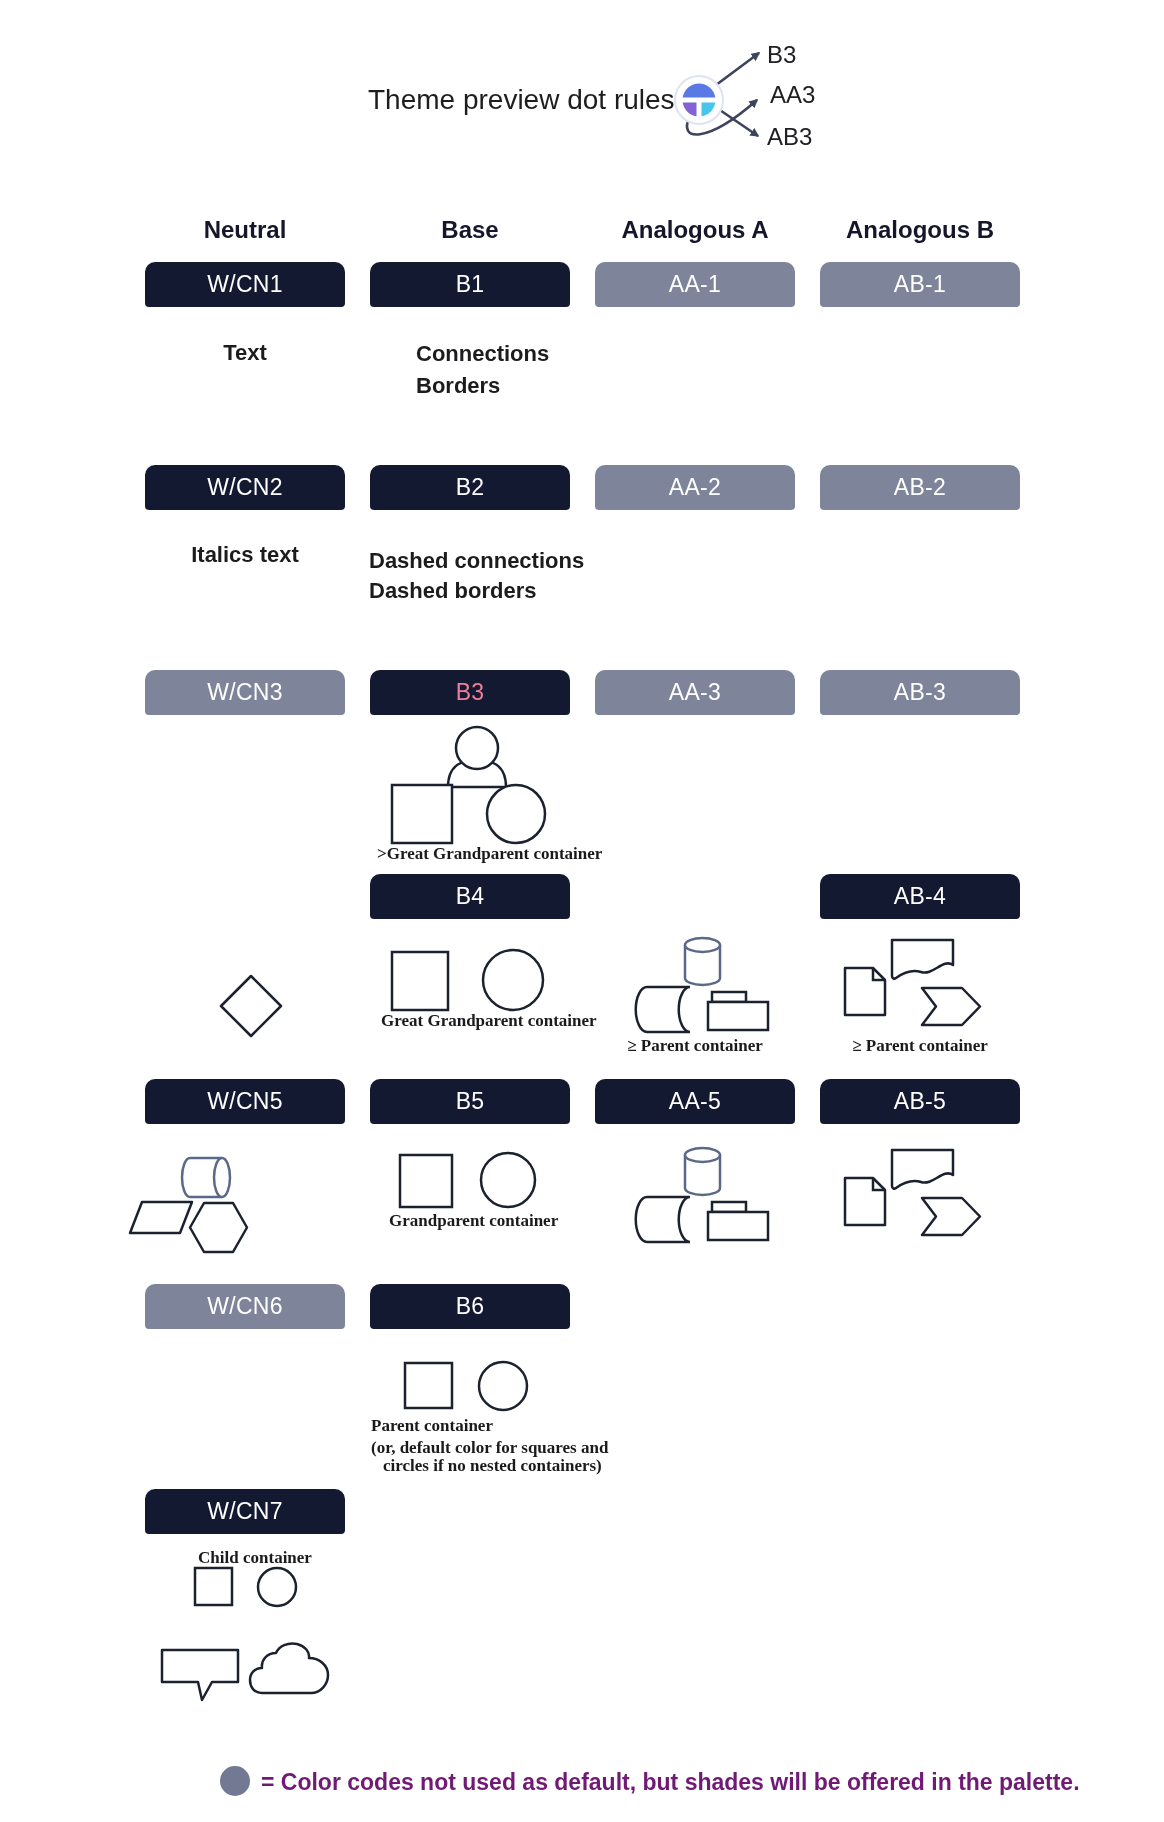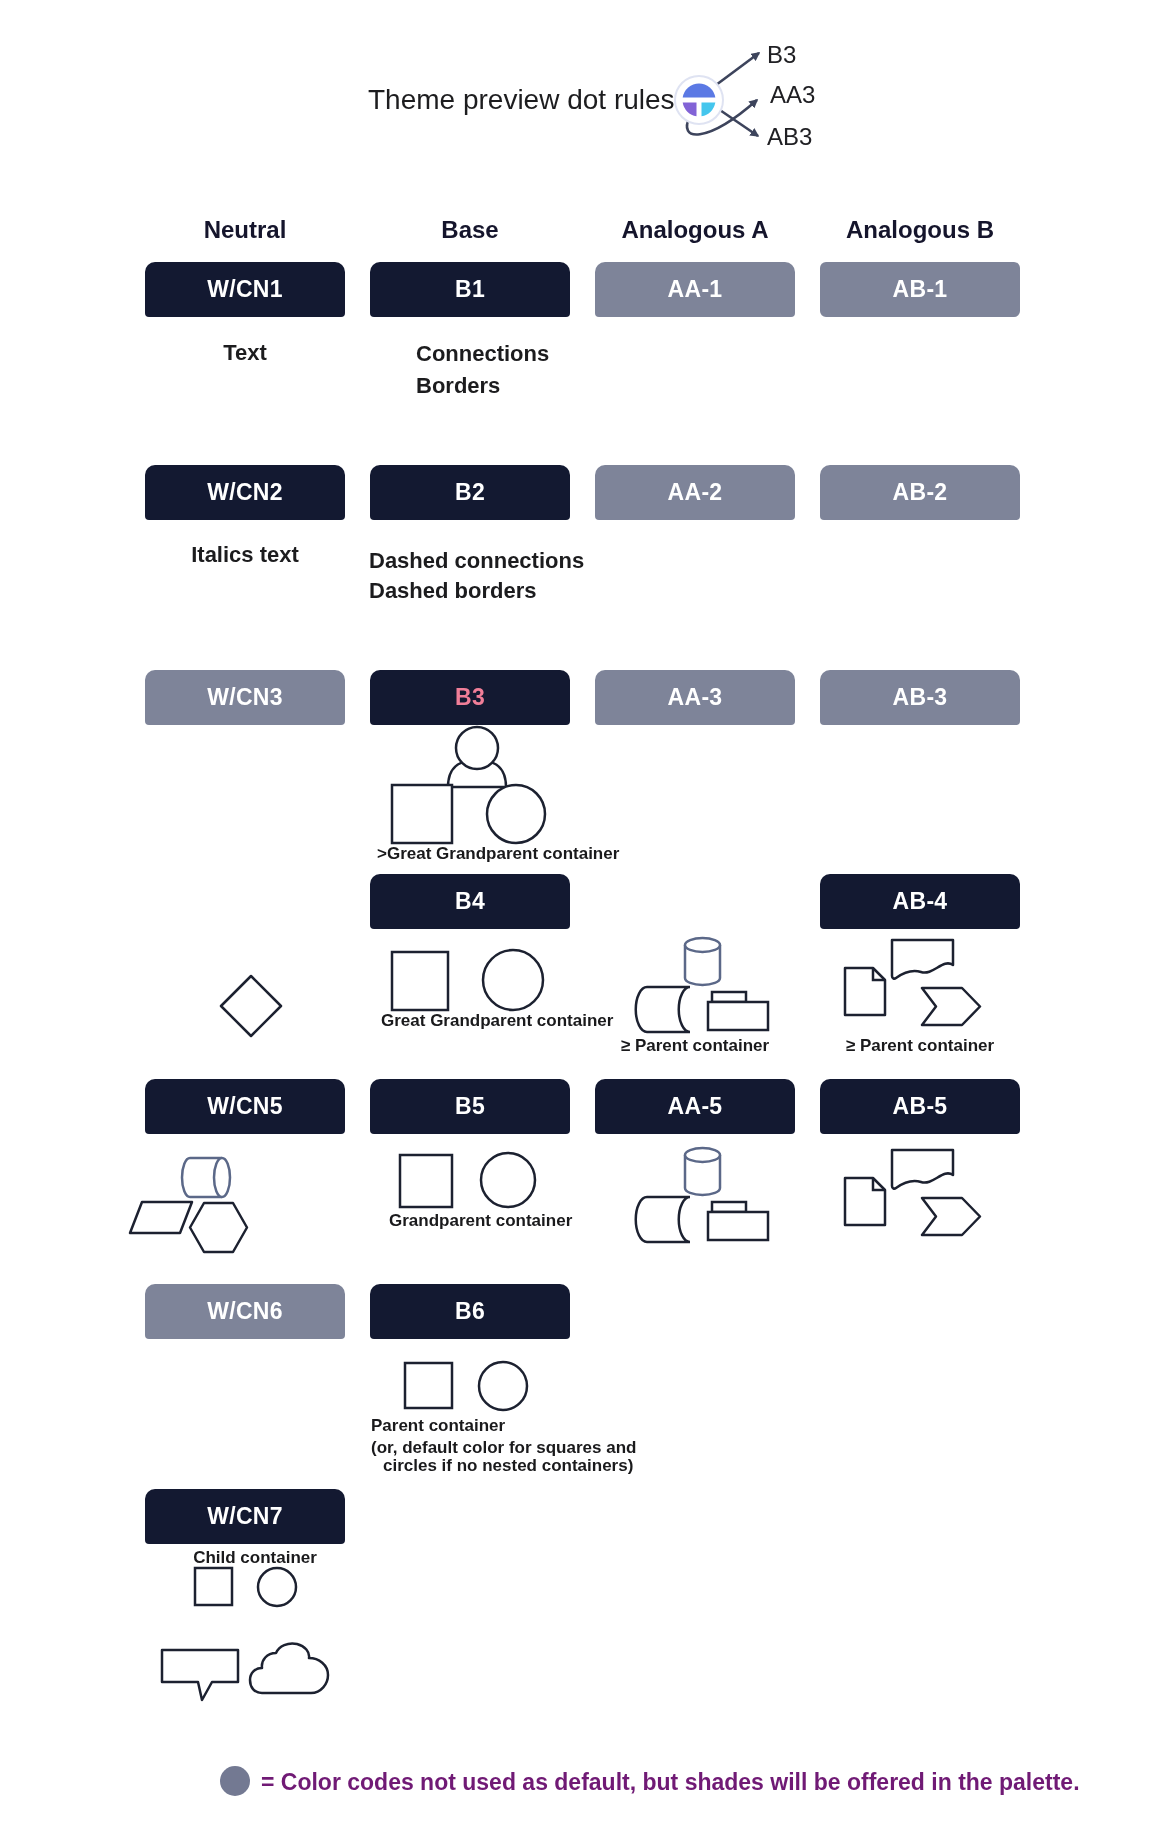--- a/index.html
+++ b/index.html
@@ -5,30 +5,30 @@
   html,body{margin:0;padding:0;background:#ffffff;}
   .canvas{
     position:relative;width:1164px;height:1822px;background:#ffffff;overflow:hidden;
     font-family:"Liberation Sans", sans-serif;color:#1d1d1f;
   }
   .abs{position:absolute;}
   .title{font-size:28px;font-weight:500;color:#1d1d1f;white-space:nowrap;}
   .dot-label{font-size:24px;font-weight:500;color:#202024;line-height:28px;white-space:nowrap;}
   .col-header{width:200px;text-align:center;font-size:24px;font-weight:700;color:#15152c;}
   .swatch{
-    width:200px;height:55px;border-radius:10px 10px 4px 4px;
+    width:200px;height:45px;border-radius:10px 10px 4px 4px;
     display:flex;align-items:center;justify-content:center;
-    font-size:23px;font-weight:700;color:#ffffff;letter-spacing:.3px;
+    font-size:23px;font-weight:400;color:#ffffff;letter-spacing:.3px;
   }
   .swatch.dark{background:#131931;}
   .swatch.gray{background:#7e8499;}
   .swatch.pink{color:#f07e98;}
   .lbl{font-size:22px;font-weight:700;color:#1c1c1e;white-space:nowrap;line-height:26px;}
   .lbl.center{width:200px;text-align:center;}
-  .caption{font-size:17px;font-weight:700;color:#1a1a1c;white-space:nowrap;line-height:20px;}
+  .caption{font-size:17px;font-weight:700;color:#1a1a1c;white-space:nowrap;line-height:20px;font-family:Liberation Serif, serif;}
   .caption.center{width:200px;text-align:center;}
   .footer-text{font-size:23px;font-weight:700;color:#701a75;white-space:nowrap;}
   .legend-dot{width:30px;height:30px;border-radius:50%;background:#737992;}
   svg{display:block;overflow:visible;}
 </style>
 </head>
 <body>
 
 <div class="canvas">
 
@@ -58,21 +58,21 @@
   <div class="abs dot-label" style="left:767px;top:123px;">AB3</div>
 
   <div class="abs col-header" style="left:145px;top:216px;">Neutral</div>
   <div class="abs col-header" style="left:370px;top:216px;">Base</div>
   <div class="abs col-header" style="left:595px;top:216px;">Analogous A</div>
   <div class="abs col-header" style="left:820px;top:216px;">Analogous B</div>
 
   <div class="abs swatch dark" style="left:145px;top:262px;">W/CN1</div>
   <div class="abs swatch dark" style="left:370px;top:262px;">B1</div>
   <div class="abs swatch gray" style="left:595px;top:262px;">AA-1</div>
-  <div class="abs swatch gray" style="left:820px;top:262px;border-radius:6px;">AB-1</div>
+  <div class="abs swatch gray" style="left:820px;top:262px;">AB-1</div>
 
   <div class="abs lbl center" style="left:145px;top:340px;">Text</div>
   <div class="abs lbl" style="left:416px;top:341px;">Connections</div>
   <div class="abs lbl" style="left:416px;top:373px;">Borders</div>
 
   <div class="abs swatch dark" style="left:145px;top:465px;">W/CN2</div>
   <div class="abs swatch dark" style="left:370px;top:465px;">B2</div>
   <div class="abs swatch gray" style="left:595px;top:465px;">AA-2</div>
   <div class="abs swatch gray" style="left:820px;top:465px;">AB-2</div>
 

